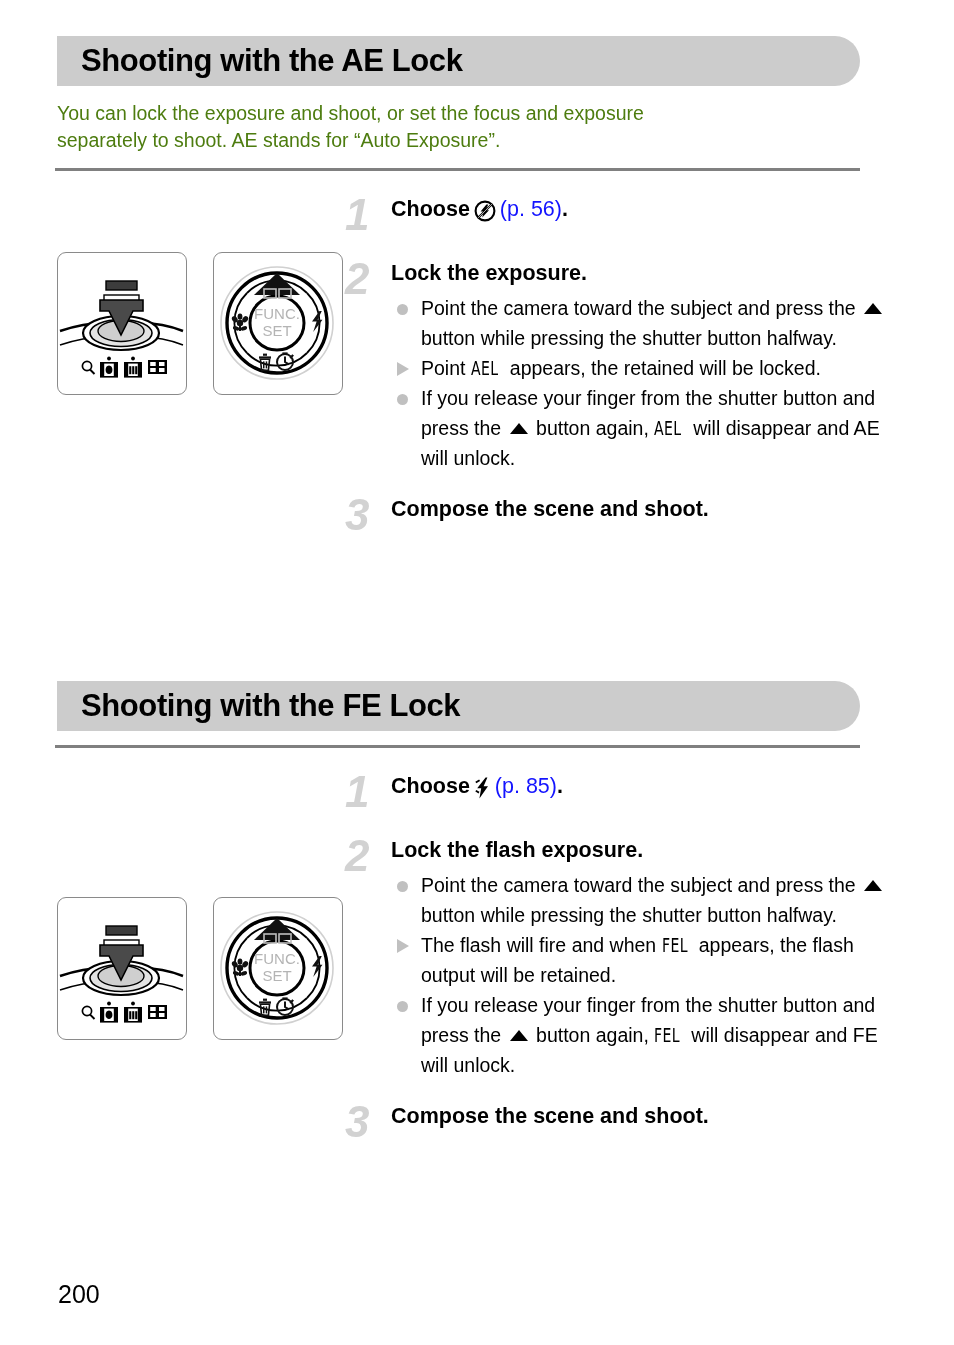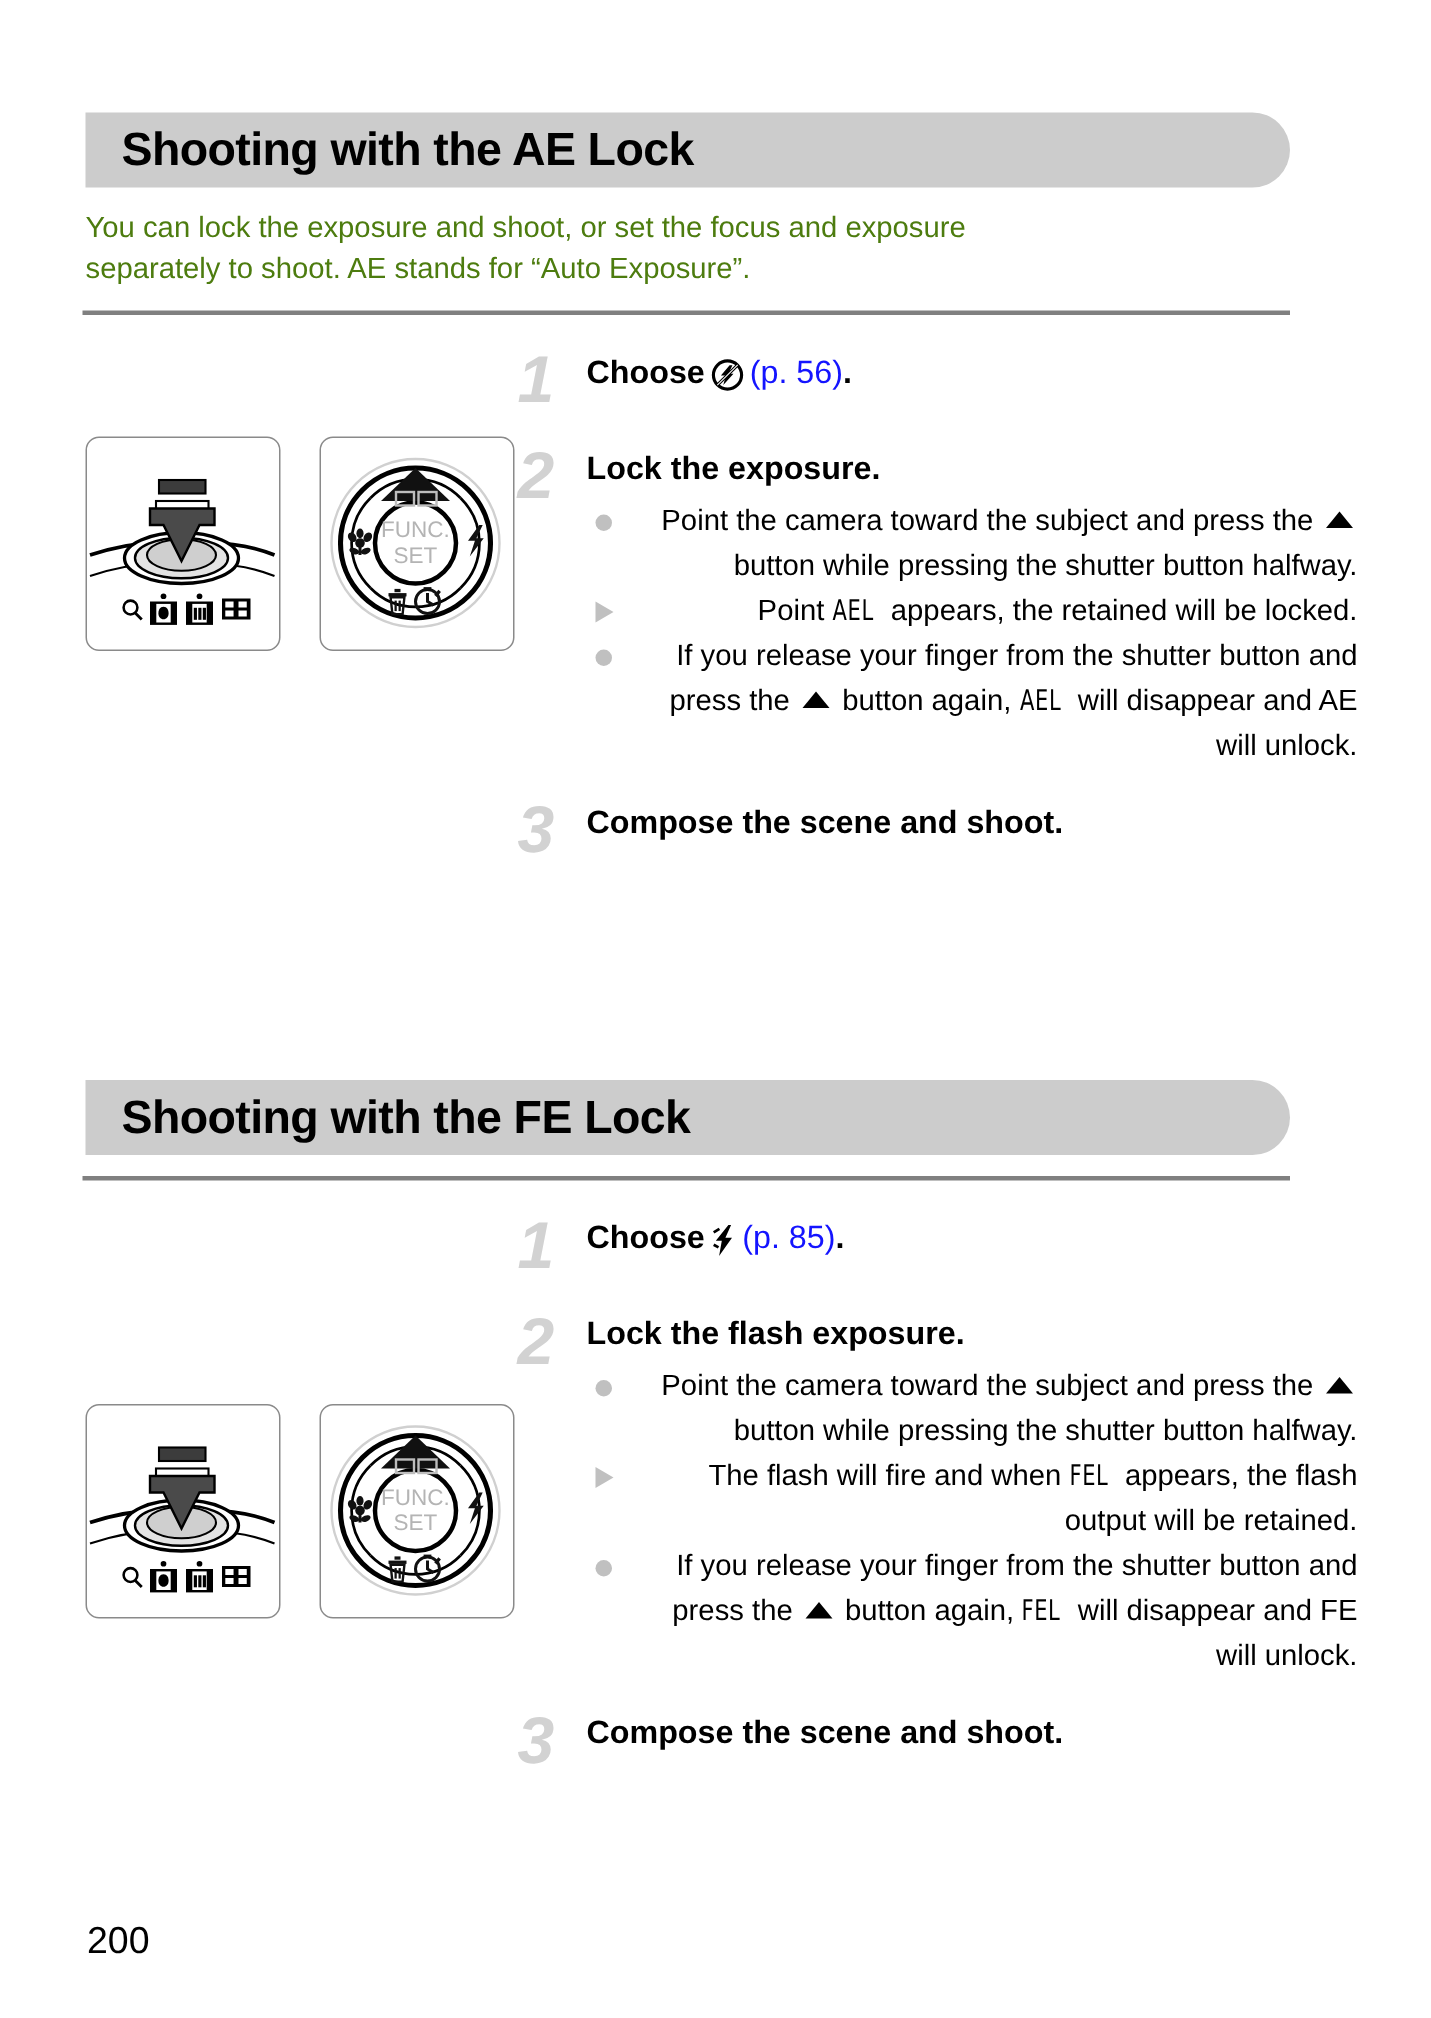--- a/index.html
+++ b/index.html
@@ -14,21 +14,20 @@
     font-family: "Liberation Sans", sans-serif;
     color: #000000;
     overflow: hidden;
   }
 
   
   .section {
     position: absolute;
     left: 0;
     width: 900px;
-    margin-top: 39px;
   }
   .header-bar {
     position: relative;
     margin-left: 57px;
     width: 803px;
     height: 50px;
     background: #cccccc;
     border-top-right-radius: 25px;
     border-bottom-right-radius: 25px;
     display: flex;
@@ -79,21 +78,20 @@
     font-weight: bold;
     font-style: italic;
     color: #d2d2d2;
     line-height: 40px;
     text-align: left;
     user-select: none;
   }
   .step-body {
     flex: 1;
     padding-left: 8px;
-    text-align: right;
   }
   .step-title {
     font-size: 21.5px;
     font-weight: bold;
     line-height: 28px;
     margin: 0;
     display: flex;
     align-items: center;
     flex-wrap: wrap;
   }

